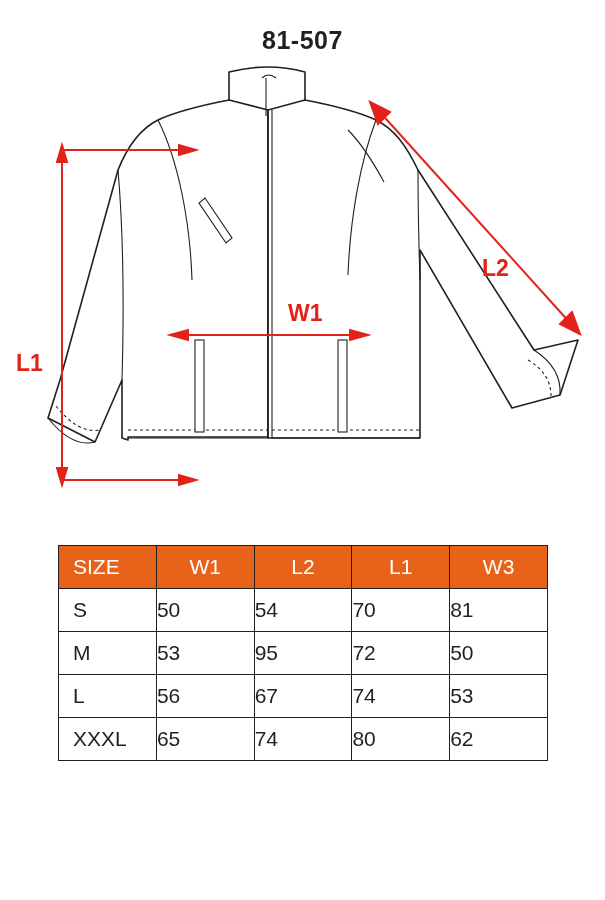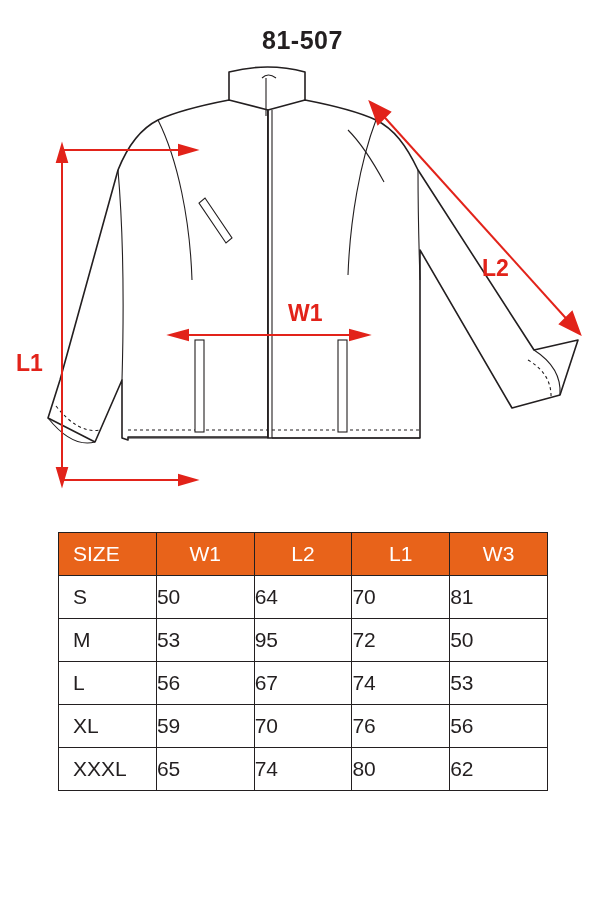--- a/index.html
+++ b/index.html
@@ -53,21 +53,21 @@
   }
   #label-L1 { left: 16px;  top: 300px; }
   #label-L2 { left: 482px; top: 205px; }
   #label-W1 { left: 288px; top: 250px; }
   #label-W3 { left: 252px; top: 495px; }
 
   
   #size-table {
     position: absolute;
     left: 58px;
-    top: 532px;
+    top: 545px;
     border-collapse: collapse;
     width: 490px;
   }
   #size-table th, #size-table td {
     border: 1px solid #231f20;
     height: 42px;
     font-size: 21px;
     color: #231f20;
     font-family: "Liberation Sans", sans-serif;
     font-weight: normal;
@@ -213,46 +213,39 @@
         <th class="col-val">W1</th>
         <th class="col-val">L2</th>
         <th class="col-val">L1</th>
         <th class="col-val">W3</th>
       </tr>
     </thead>
     <tbody>
       <tr>
         <td class="cell-size">S</td>
         <td class="cell-val">50</td>
-        <td class="cell-val">64</td>
+        <td class="cell-val">54</td>
         <td class="cell-val">70</td>
         <td class="cell-val">81</td>
       </tr>
       <tr>
         <td class="cell-size">M</td>
         <td class="cell-val">53</td>
         <td class="cell-val">95</td>
         <td class="cell-val">72</td>
         <td class="cell-val">50</td>
       </tr>
       <tr>
         <td class="cell-size">L</td>
         <td class="cell-val">56</td>
         <td class="cell-val">67</td>
         <td class="cell-val">74</td>
         <td class="cell-val">53</td>
       </tr>
       <tr>
-        <td class="cell-size">XL</td>
-        <td class="cell-val">59</td>
-        <td class="cell-val">70</td>
-        <td class="cell-val">76</td>
-        <td class="cell-val">56</td>
-      </tr>
-      <tr>
         <td class="cell-size">XXXL</td>
         <td class="cell-val">65</td>
         <td class="cell-val">74</td>
         <td class="cell-val">80</td>
         <td class="cell-val">62</td>
       </tr>
     </tbody>
   </table>
 
 </div>

